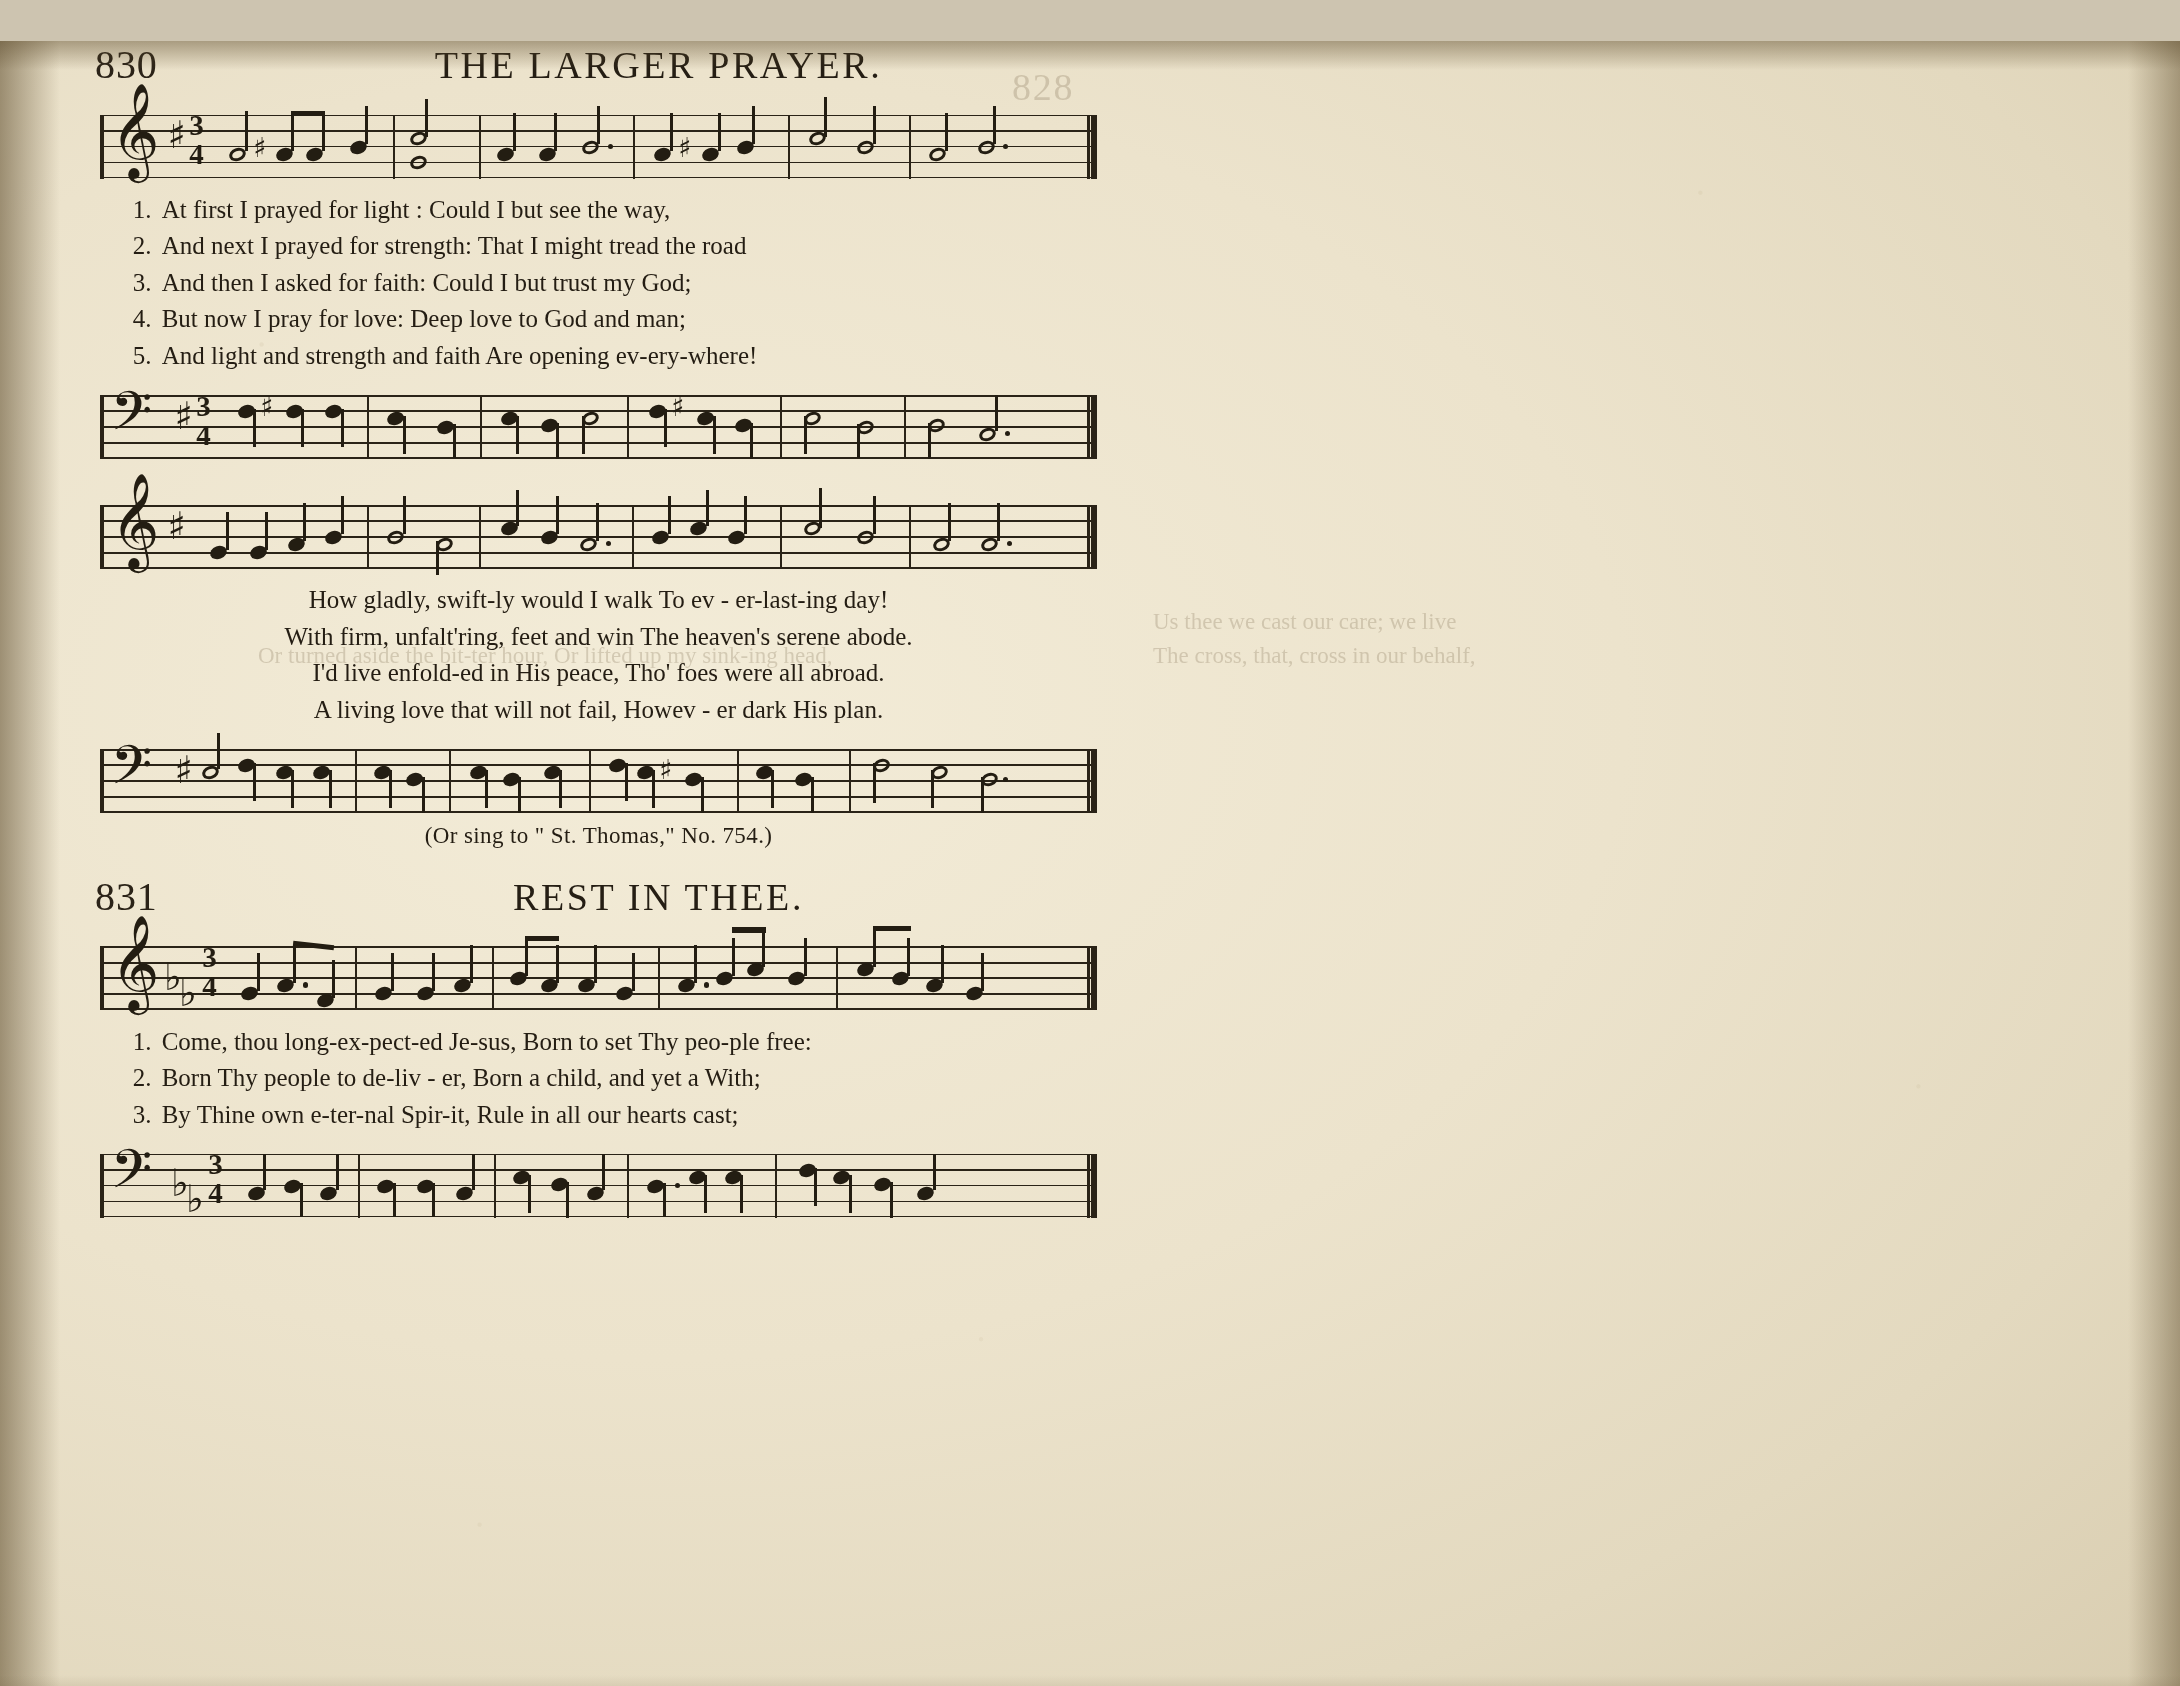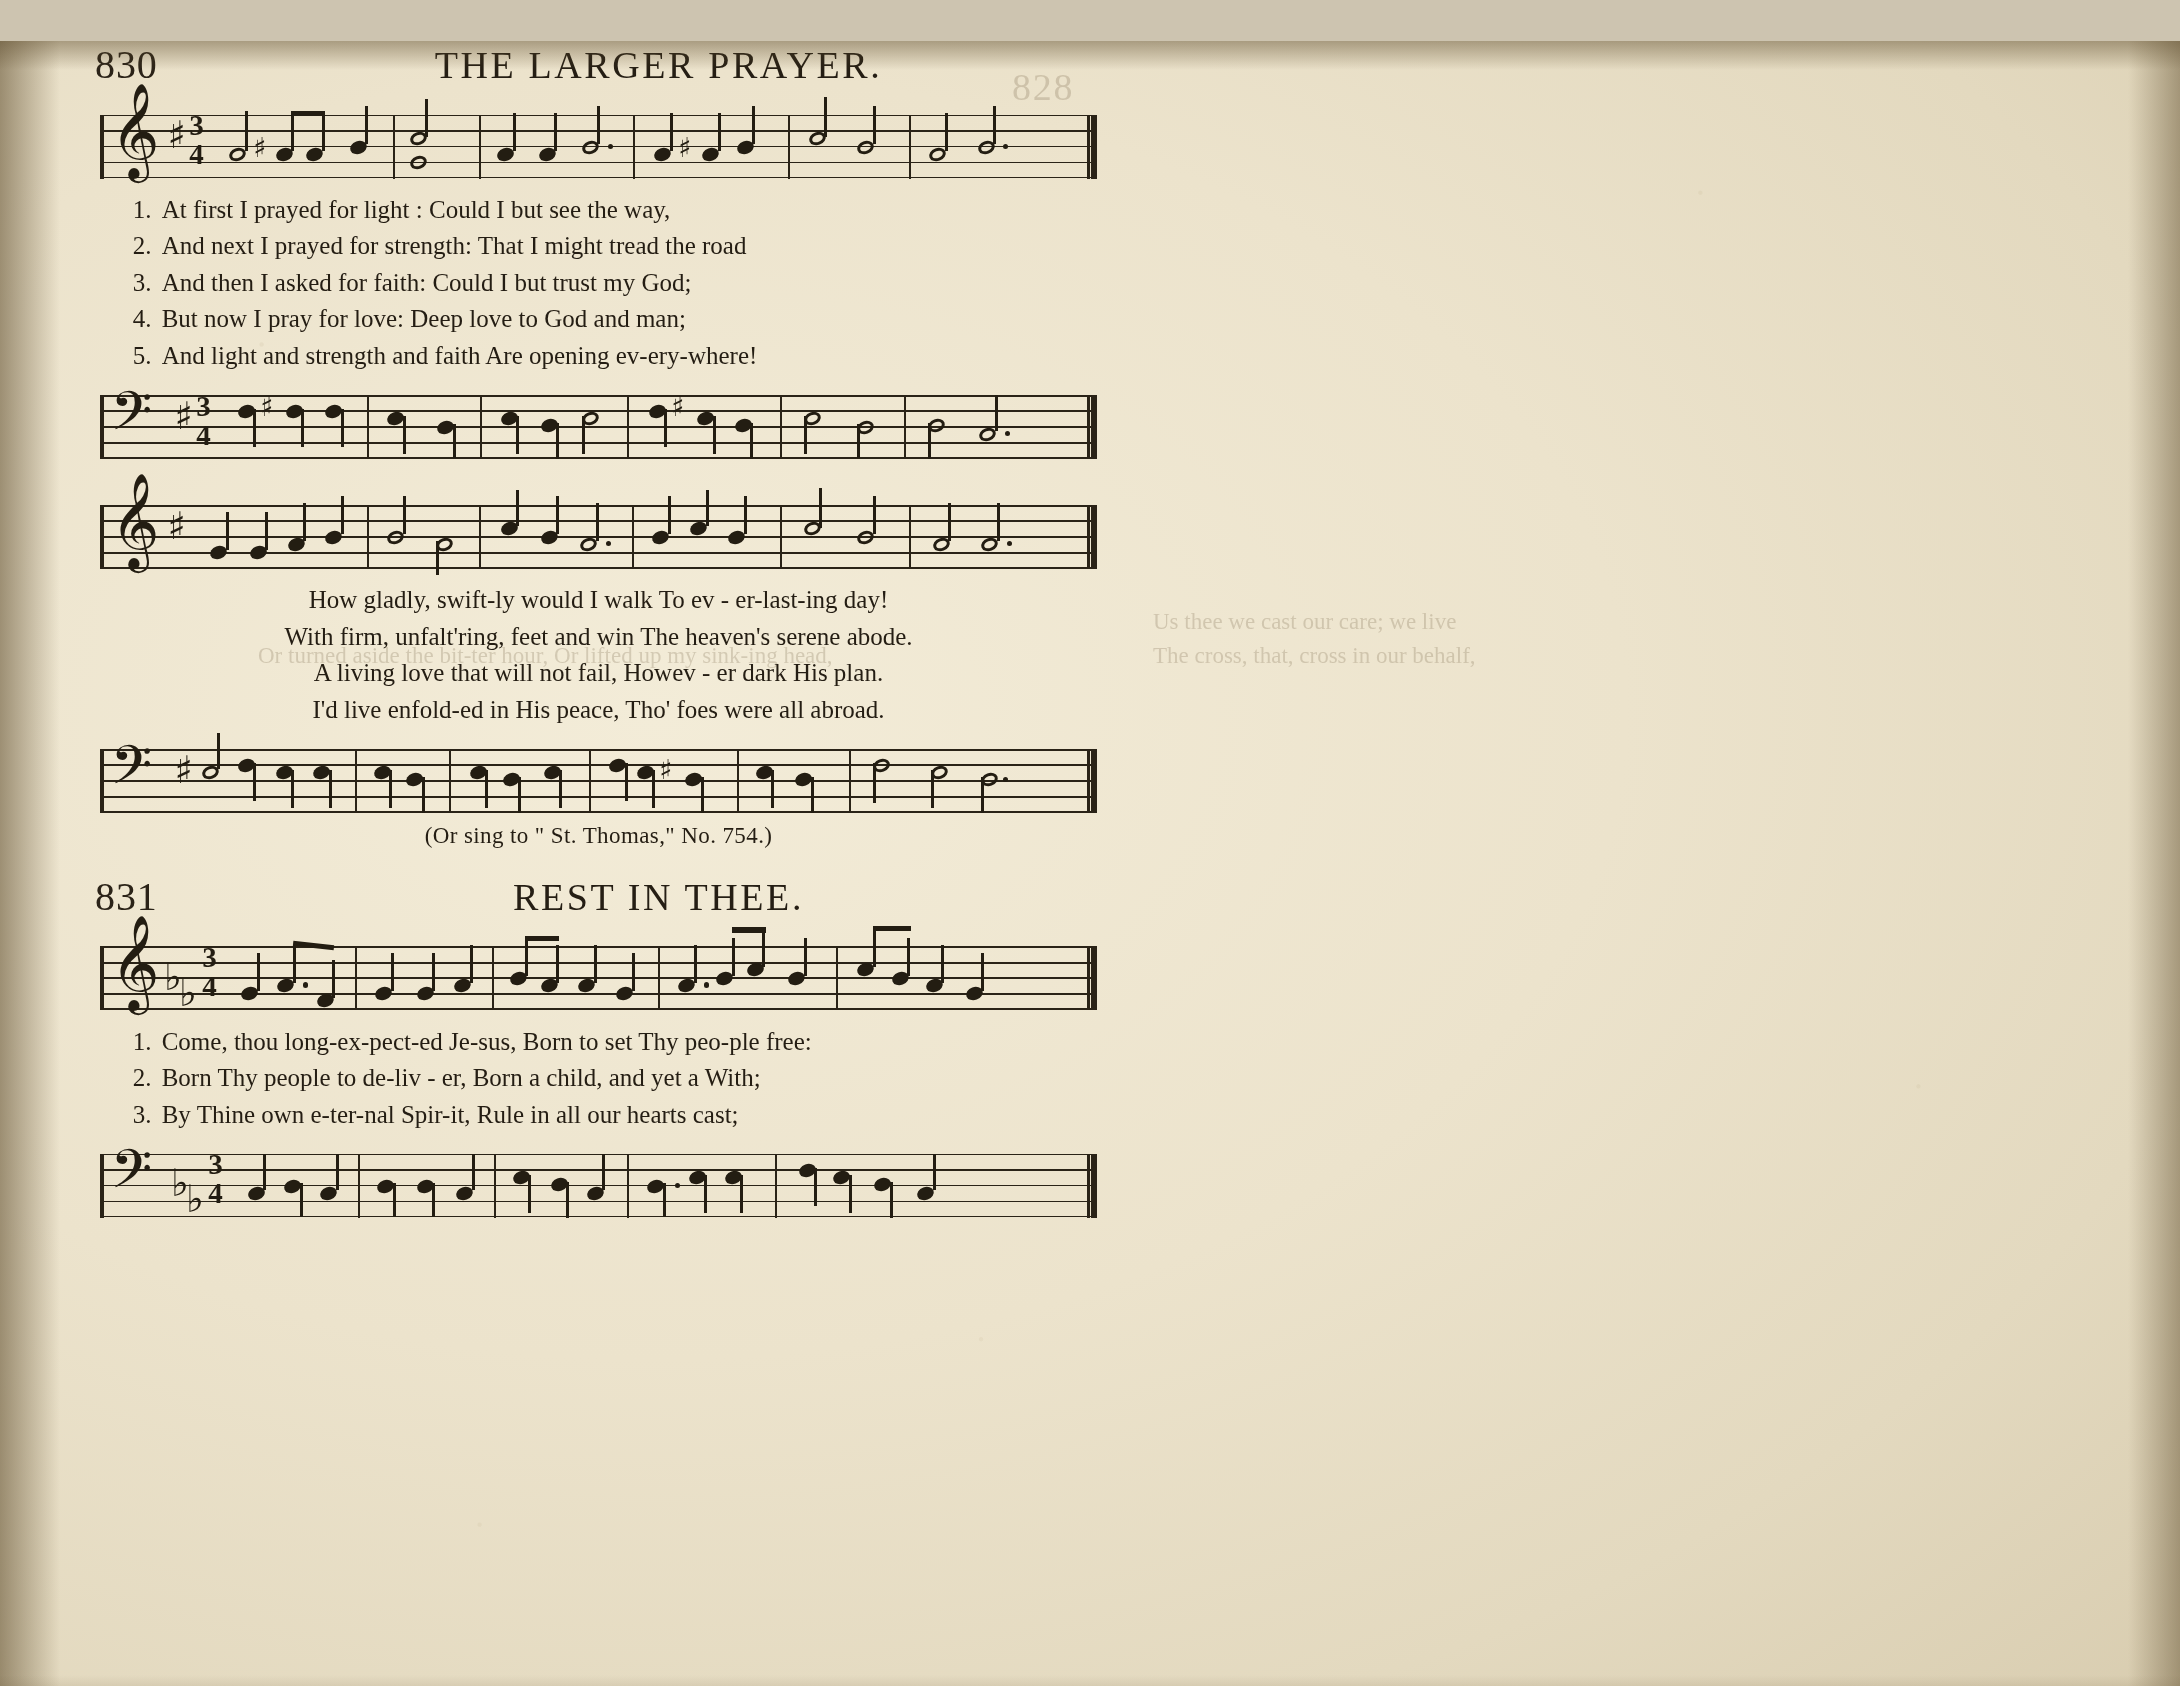--- a/index.html
+++ b/index.html
@@ -449,22 +449,22 @@
             <div class="stem" style="left:897px; top:10.3px; height:38px;"></div>
           <div class="dot" style="left:907px; top:48px;"></div>
           <div class="bar end-dbl-a"></div>
             <div class="bar end-dbl-b thick"></div>
         </div>
       </div>
 
       <div class="lyrics centered">
         <div class="lyric-line">How gladly, swift-ly would I walk  To ev - er-last-ing day!</div>
         <div class="lyric-line">With firm, unfalt'ring, feet and win The heaven's serene abode.</div>
+        <div class="lyric-line">I'd live enfold-ed   in His peace, Tho' foes were all abroad.</div>
         <div class="lyric-line">A living love that will not fail, Howev - er dark His plan.</div>
-        <div class="lyric-line">I'd live enfold-ed   in His peace, Tho' foes were all abroad.</div>
       </div>
 
       <div class="staff-wrap">
         <div class="staff">
           <div class="line"></div>
             <div class="line"></div>
             <div class="line"></div>
             <div class="line"></div>
             <div class="line"></div>
           <div class="bar start"></div>

